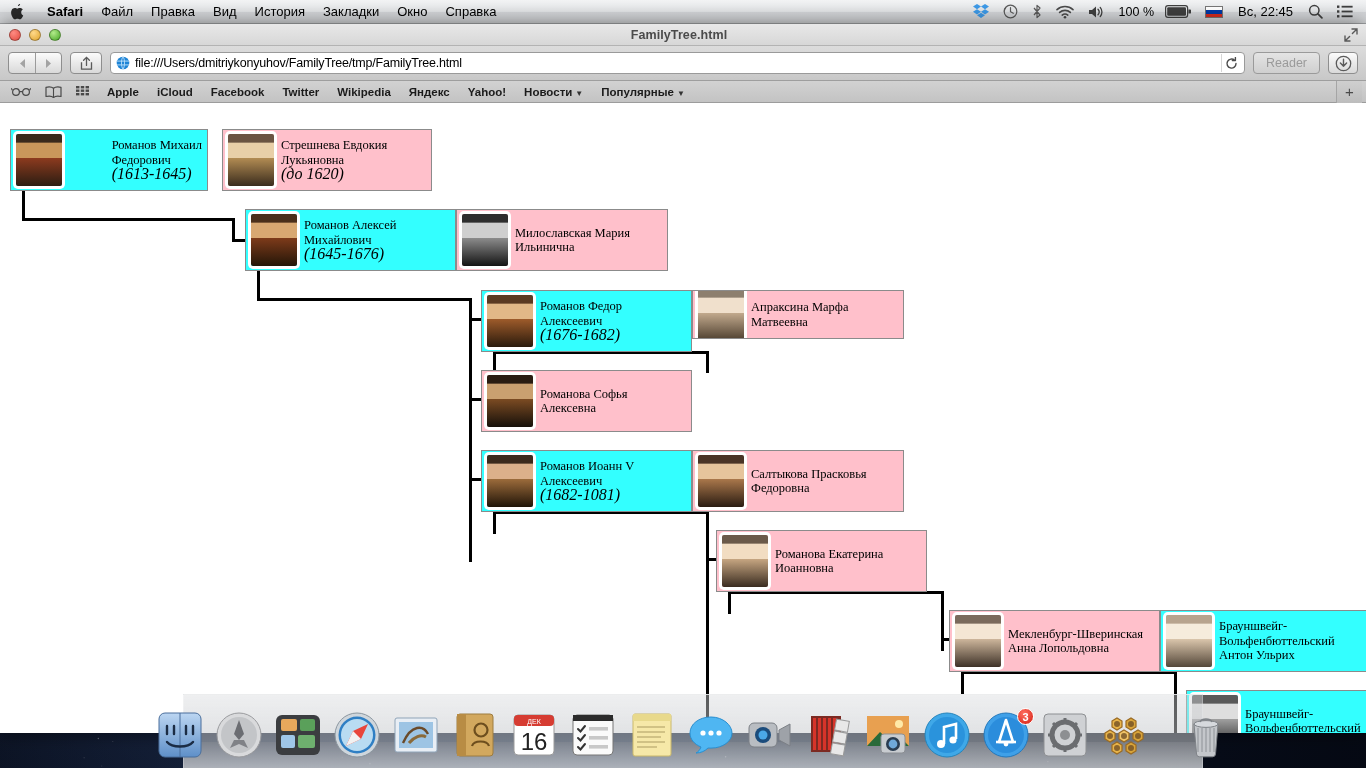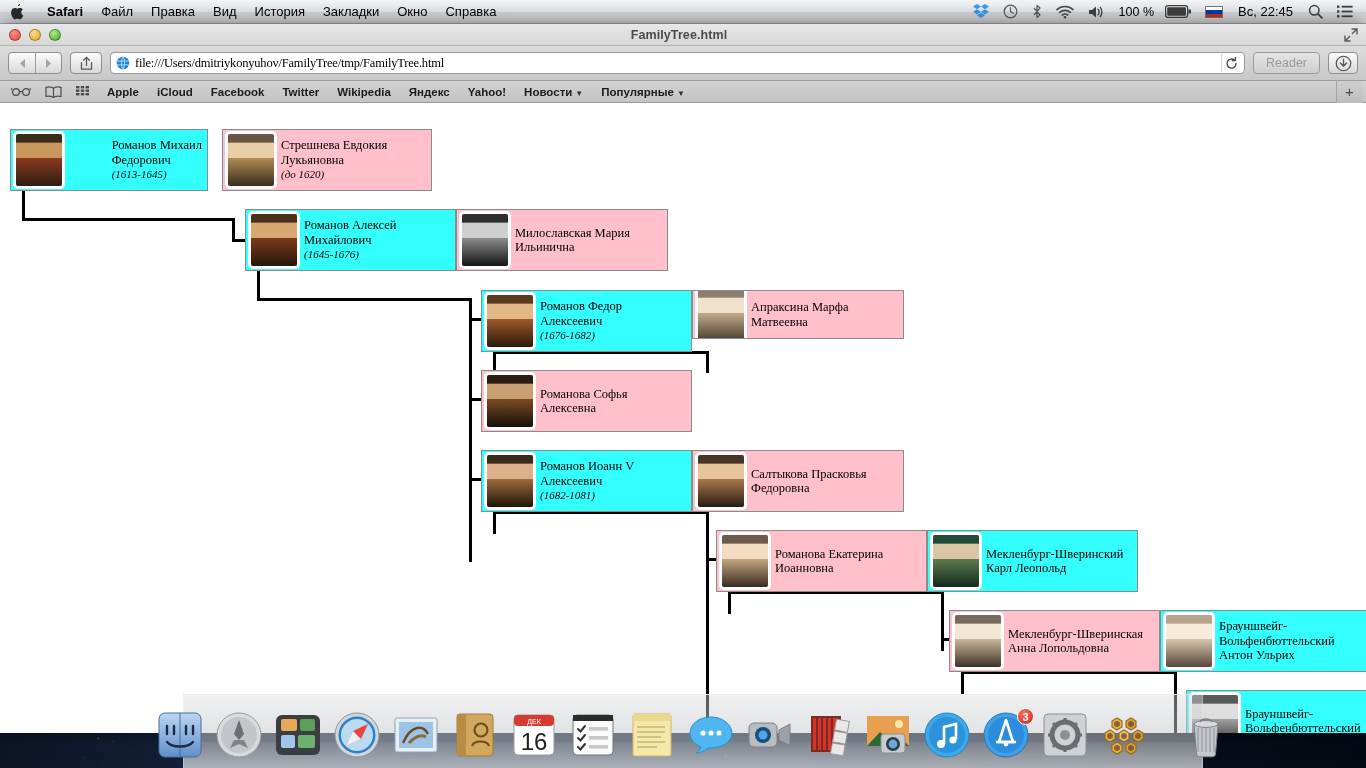--- a/index.html
+++ b/index.html
@@ -76,21 +76,21 @@
   .navbtn{ width:26px; height:100%; display:flex;align-items:center;justify-content:center;}
   .navbtn+.navbtn{ border-left:1px solid #9b9b9b; }
   .sqbtn{ width:32px;height:22px; border:1px solid #8e8e8e; border-radius:4px;
           background:linear-gradient(to bottom,#fbfbfb,#d9d9d9);
           display:flex;align-items:center;justify-content:center;}
   #urlfield{
     flex:1; height:22px; background:#fff; border:1px solid #9a9a9a; border-radius:4px;
     display:flex; align-items:center; padding:0 3px 0 5px; gap:5px; min-width:0;
   }
   #urltext{ font-size:12.5px; color:#000; white-space:nowrap; overflow:hidden;
-            font-family:Liberation Serif, serif; letter-spacing:-.2px;}
+            font-family:Liberation Sans, sans-serif; letter-spacing:-.2px;}
   #reload{ margin-left:auto; width:20px;height:18px; display:flex;align-items:center;justify-content:center;
            border-left:1px solid #d6d6d6;}
   #readerbtn{ height:22px; padding:0 12px; border:1px solid #9a9a9a; border-radius:4px;
               background:linear-gradient(to bottom,#e4e4e4,#cfcfcf);
               display:flex;align-items:center; font-size:12.5px; color:#9a9a9a; }
   #dlbtn{ width:30px;height:22px;border:1px solid #8e8e8e;border-radius:4px;
           background:linear-gradient(to bottom,#fbfbfb,#d9d9d9);
           display:flex;align-items:center;justify-content:center;}
 
   #bookmarkbar{
@@ -122,21 +122,21 @@
   }
   .node.m{ background:#33ffff; }
   .node.f{ background:#ffc0cb; }
   .ph{
     width:46px; height:52px; flex:0 0 auto; margin-right:7px;
     border-radius:2px;
     box-shadow:0 0 0 3px #fff;
     background-size:cover; background-position:center;
   }
   .ntext{ font-family:"Liberation Serif", serif; font-size:12.5px; color:#000; line-height:14.5px; }
-  .nyears{ font-style:italic; font-size:11px; }
+  .nyears{ font-style:italic; font-size:16px; }
 
   .ln{ position:absolute; background:#000; }
 
   
   #dock{
     position:absolute; left:0; bottom:0; width:1366px; height:78px;
     pointer-events:none;
   }
   #dockshelf{
     position:absolute; left:183px; bottom:0; width:1020px; height:74px;
@@ -700,27 +700,20 @@
             <div>Федоровна</div>
           </div>
         </div>
         <div class="node f" style="left: 716px; top: 426px; width: 211px; height: 62px;">
           <div class="ph" style="background-image: linear-gradient(rgb(107, 90, 74) 0%, rgb(107, 90, 74) 16%, rgb(242, 221, 194) 17%, rgb(242, 221, 194) 46%, rgb(196, 164, 128) 47%, rgb(58, 44, 32) 100%), radial-gradient(at 50% 34%, rgb(242, 221, 194) 0%, rgba(0, 0, 0, 0) 52%);"></div>
           <div class="ntext">
             <div>Романова Екатерина</div>
             <div>Иоанновна</div>
           </div>
         </div>
-        <div class="node m" style="left: 927px; top: 426px; width: 211px; height: 62px;">
-          <div class="ph" style="background-image: linear-gradient(rgb(36, 74, 58) 0%, rgb(36, 74, 58) 16%, rgb(217, 198, 164) 17%, rgb(217, 198, 164) 46%, rgb(92, 122, 76) 47%, rgb(18, 40, 30) 100%), radial-gradient(at 50% 34%, rgb(217, 198, 164) 0%, rgba(0, 0, 0, 0) 52%);"></div>
-          <div class="ntext">
-            <div>Мекленбург-Шверинский</div>
-            <div>Карл Леопольд</div>
-          </div>
-        </div>
         <div class="node f" style="left: 949px; top: 506px; width: 211px; height: 62px;">
           <div class="ph" style="background-image: linear-gradient(rgb(122, 106, 92) 0%, rgb(122, 106, 92) 16%, rgb(244, 230, 212) 17%, rgb(244, 230, 212) 46%, rgb(203, 180, 154) 47%, rgb(62, 50, 40) 100%), radial-gradient(at 50% 34%, rgb(244, 230, 212) 0%, rgba(0, 0, 0, 0) 52%);"></div>
           <div class="ntext">
             <div>Мекленбург-Шверинская</div>
             <div>Анна Лопольдовна</div>
           </div>
         </div>
         <div class="node m" style="left: 1160px; top: 506px; width: 212px; height: 62px;">
           <div class="ph" style="background-image: linear-gradient(rgb(184, 164, 142) 0%, rgb(184, 164, 142) 16%, rgb(246, 236, 220) 17%, rgb(246, 236, 220) 46%, rgb(216, 196, 170) 47%, rgb(85, 72, 58) 100%), radial-gradient(at 50% 34%, rgb(246, 236, 220) 0%, rgba(0, 0, 0, 0) 52%);"></div>
           <div class="ntext">

